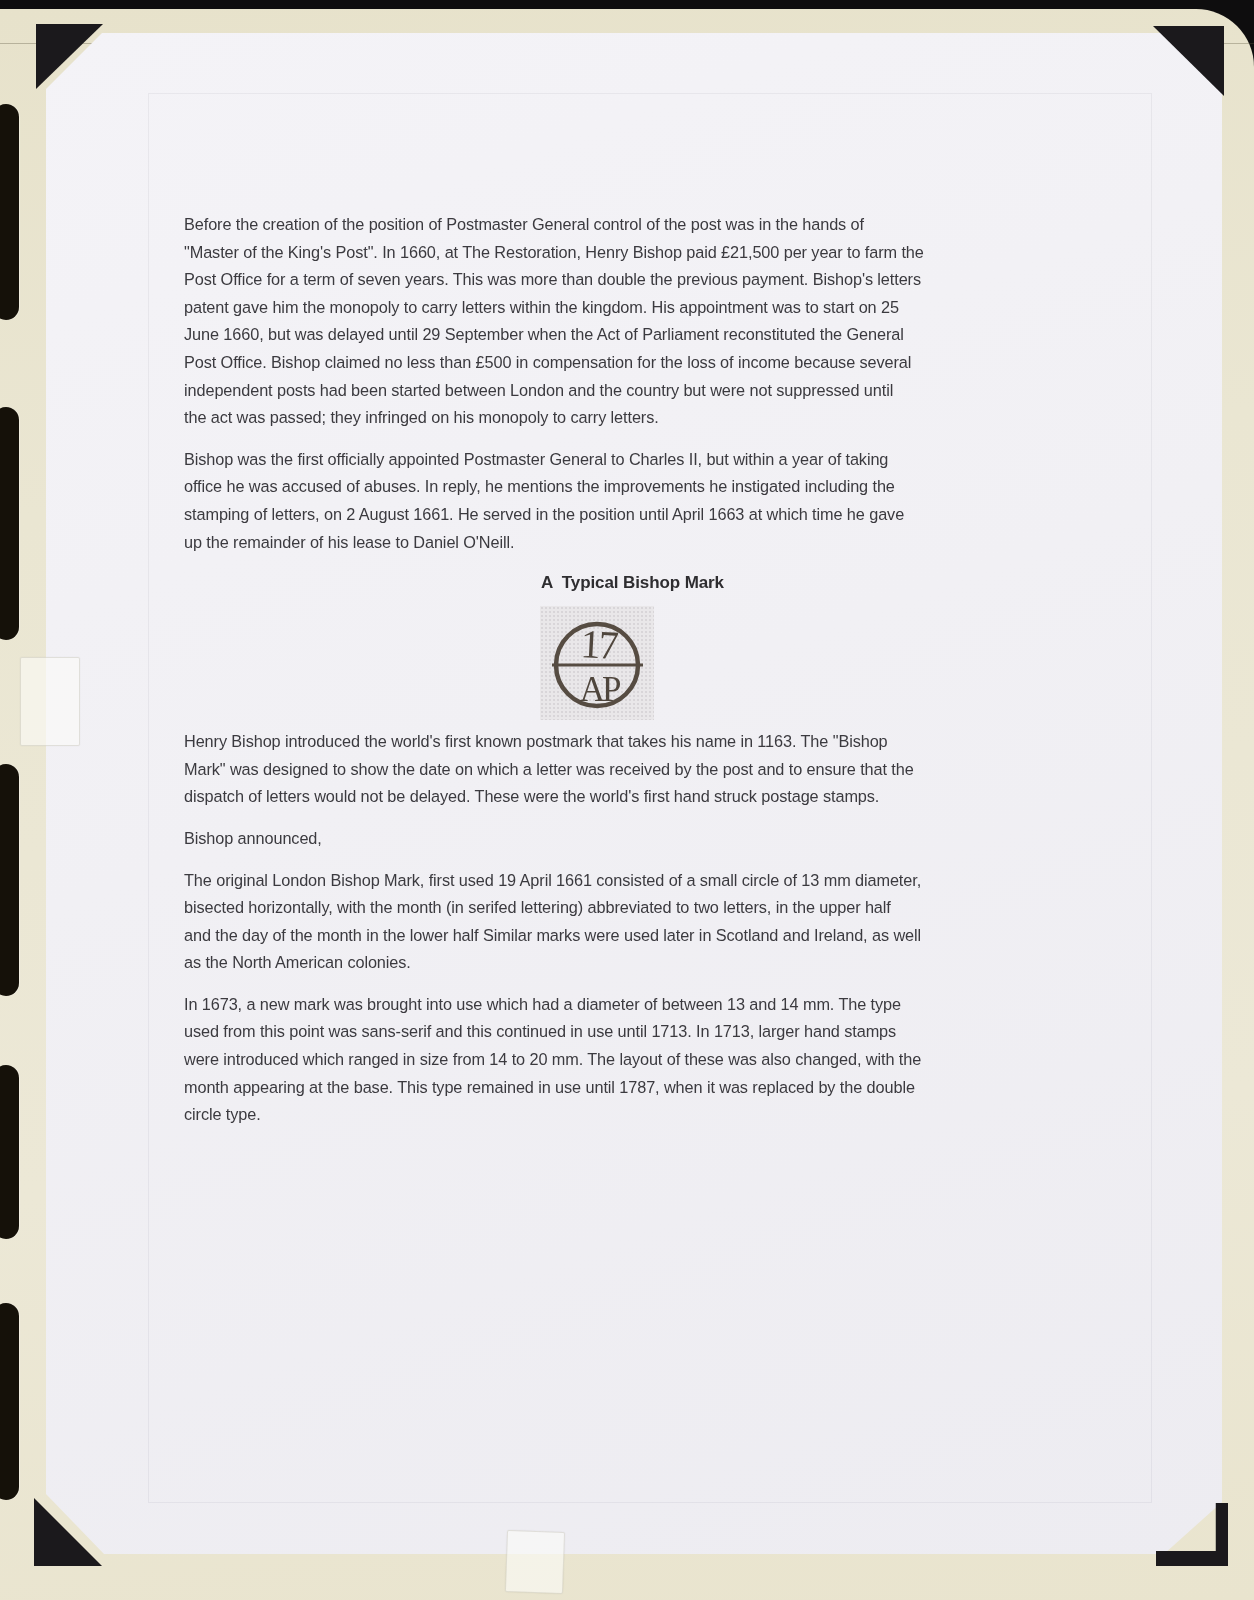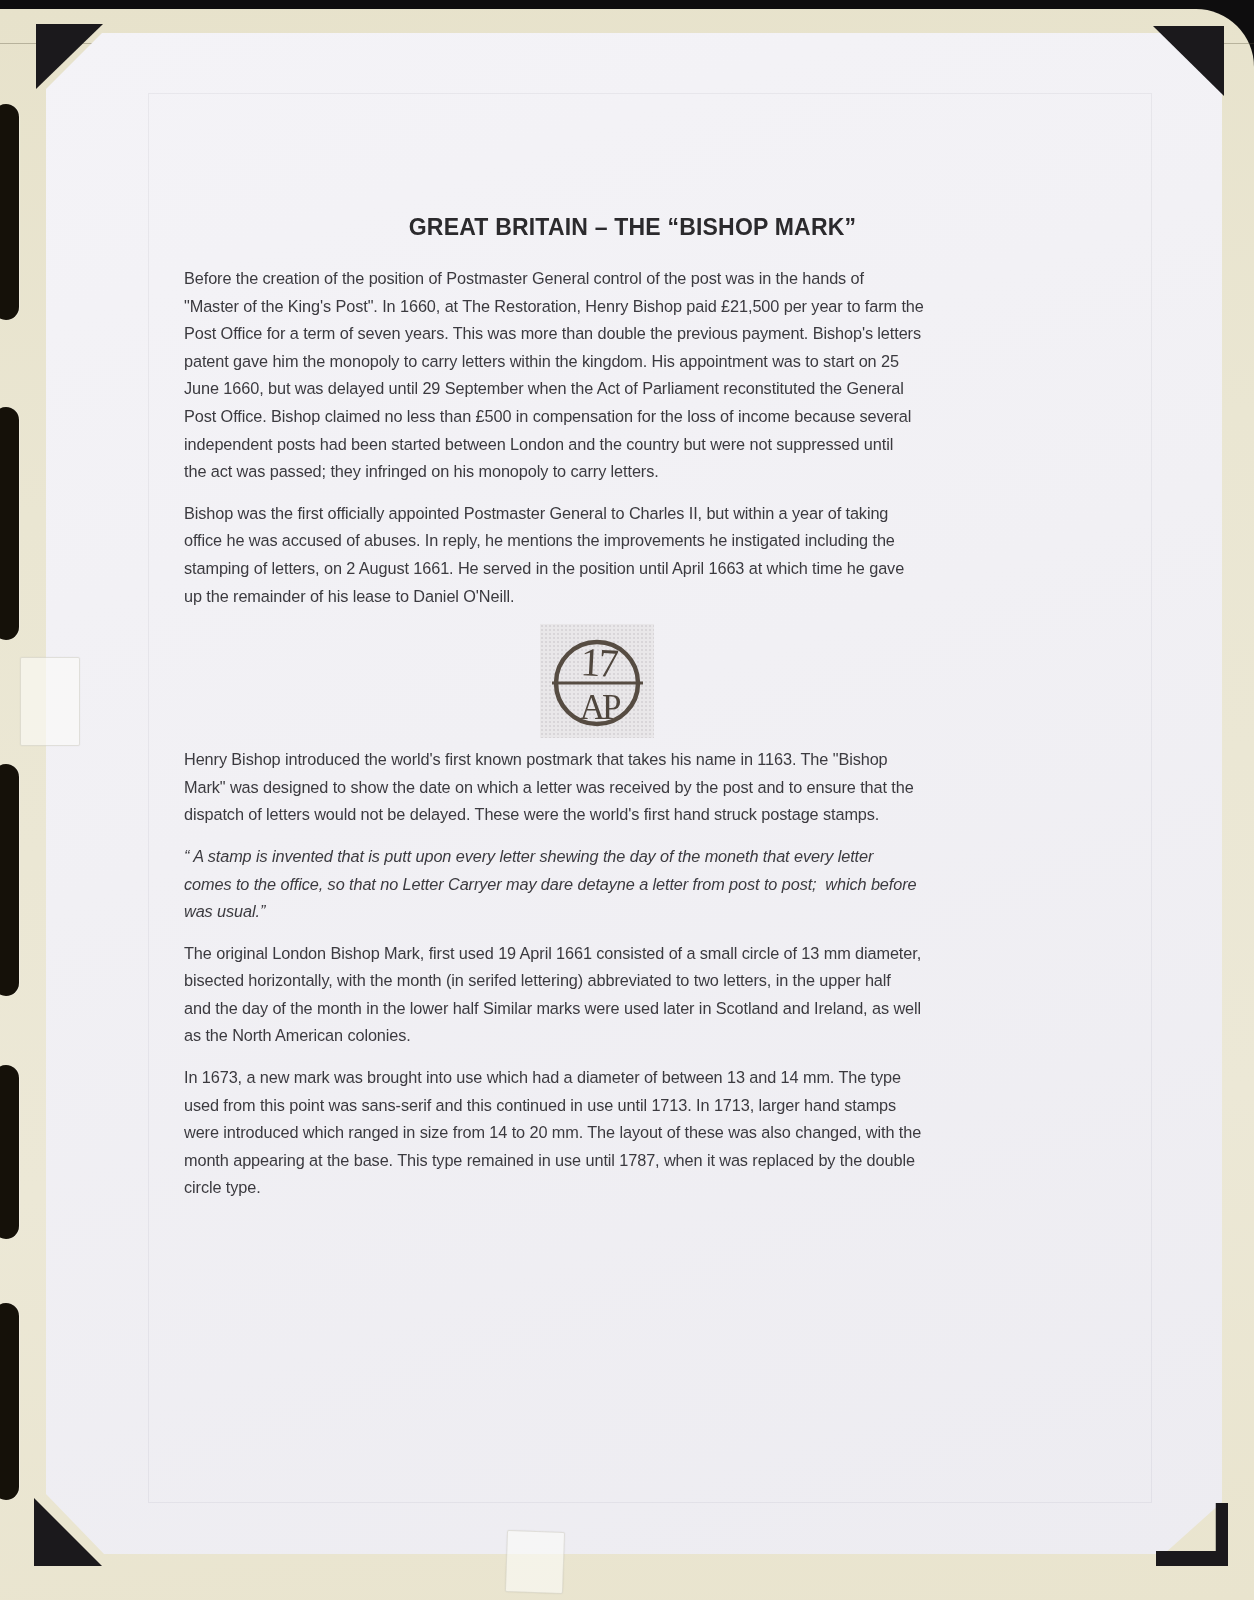--- a/index.html
+++ b/index.html
@@ -99,51 +99,49 @@
     <div class="slot slot2"></div>
     <div class="slot slot3"></div>
     <div class="slot slot4"></div>
     <div class="slot slot5"></div>
   </div>
 
   <div class="paper">
     <div class="inner-frame"></div>
 
     <div class="content">
-      <h1 class="title">GREAT BRITAIN – THE “BISHOP MARK”</h1>
 
       <p class="para">Before the creation of the position of Postmaster General control of the post was in the hands of
 "Master of the King's Post". In 1660, at The Restoration, Henry Bishop paid £21,500 per year to farm the
 Post Office for a term of seven years. This was more than double the previous payment. Bishop's letters
 patent gave him the monopoly to carry letters within the kingdom. His appointment was to start on 25
 June 1660, but was delayed until 29 September when the Act of Parliament reconstituted the General
 Post Office. Bishop claimed no less than £500 in compensation for the loss of income because several
 independent posts had been started between London and the country but were not suppressed until
 the act was passed; they infringed on his monopoly to carry letters.</p>
       <p class="para">Bishop was the first officially appointed Postmaster General to Charles II, but within a year of taking
 office he was accused of abuses. In reply, he mentions the improvements he instigated including the
 stamping of letters, on 2 August 1661. He served in the position until April 1663 at which time he gave
 up the remainder of his lease to Daniel O'Neill.</p>
 
+      <h2 class="subhead">A  Typical Bishop Mark</h2>
 
       <div class="stamp-box">
         <svg width="100" height="100" viewBox="0 0 100 100">
           <circle cx="50" cy="52" r="41" fill="none" stroke="#564c42" stroke-width="4.5"></circle>
           <line x1="5" y1="52" x2="96" y2="52" stroke="#564c42" stroke-width="3"></line>
           <text x="51" y="45" text-anchor="middle" font-family="Liberation Serif, serif" font-size="40" letter-spacing="-2" fill="#4f463d" transform="rotate(3 51 45)">17</text>
           <text x="52" y="88" text-anchor="middle" font-family="Liberation Serif, serif" font-size="35" letter-spacing="-3" fill="#4f463d">AP</text>
         </svg>
       </div>
 
       <p class="para">Henry Bishop introduced the world's first known postmark that takes his name in 1163. The "Bishop
 Mark" was designed to show the date on which a letter was received by the post and to ensure that the
 dispatch of letters would not be delayed. These were the world's first hand struck postage stamps.</p>
-      <p class="para quote">“ A stamp is invented that is putt upon every letter shewing the day of the moneth that every letter
-comes to the office, so that no Letter Carryer may dare detayne a letter from post to post;  which before
-was usual.”</p>
+      <p class="para">Bishop announced,</p>
       <p class="para">The original London Bishop Mark, first used 19 April 1661 consisted of a small circle of 13 mm diameter,
 bisected horizontally, with the month (in serifed lettering) abbreviated to two letters, in the upper half
 and the day of the month in the lower half Similar marks were used later in Scotland and Ireland, as well
 as the North American colonies.</p>
       <p class="para">In 1673, a new mark was brought into use which had a diameter of between 13 and 14 mm. The type
 used from this point was sans-serif and this continued in use until 1713. In 1713, larger hand stamps
 were introduced which ranged in size from 14 to 20 mm. The layout of these was also changed, with the
 month appearing at the base. This type remained in use until 1787, when it was replaced by the double
 circle type.</p>
     </div>

